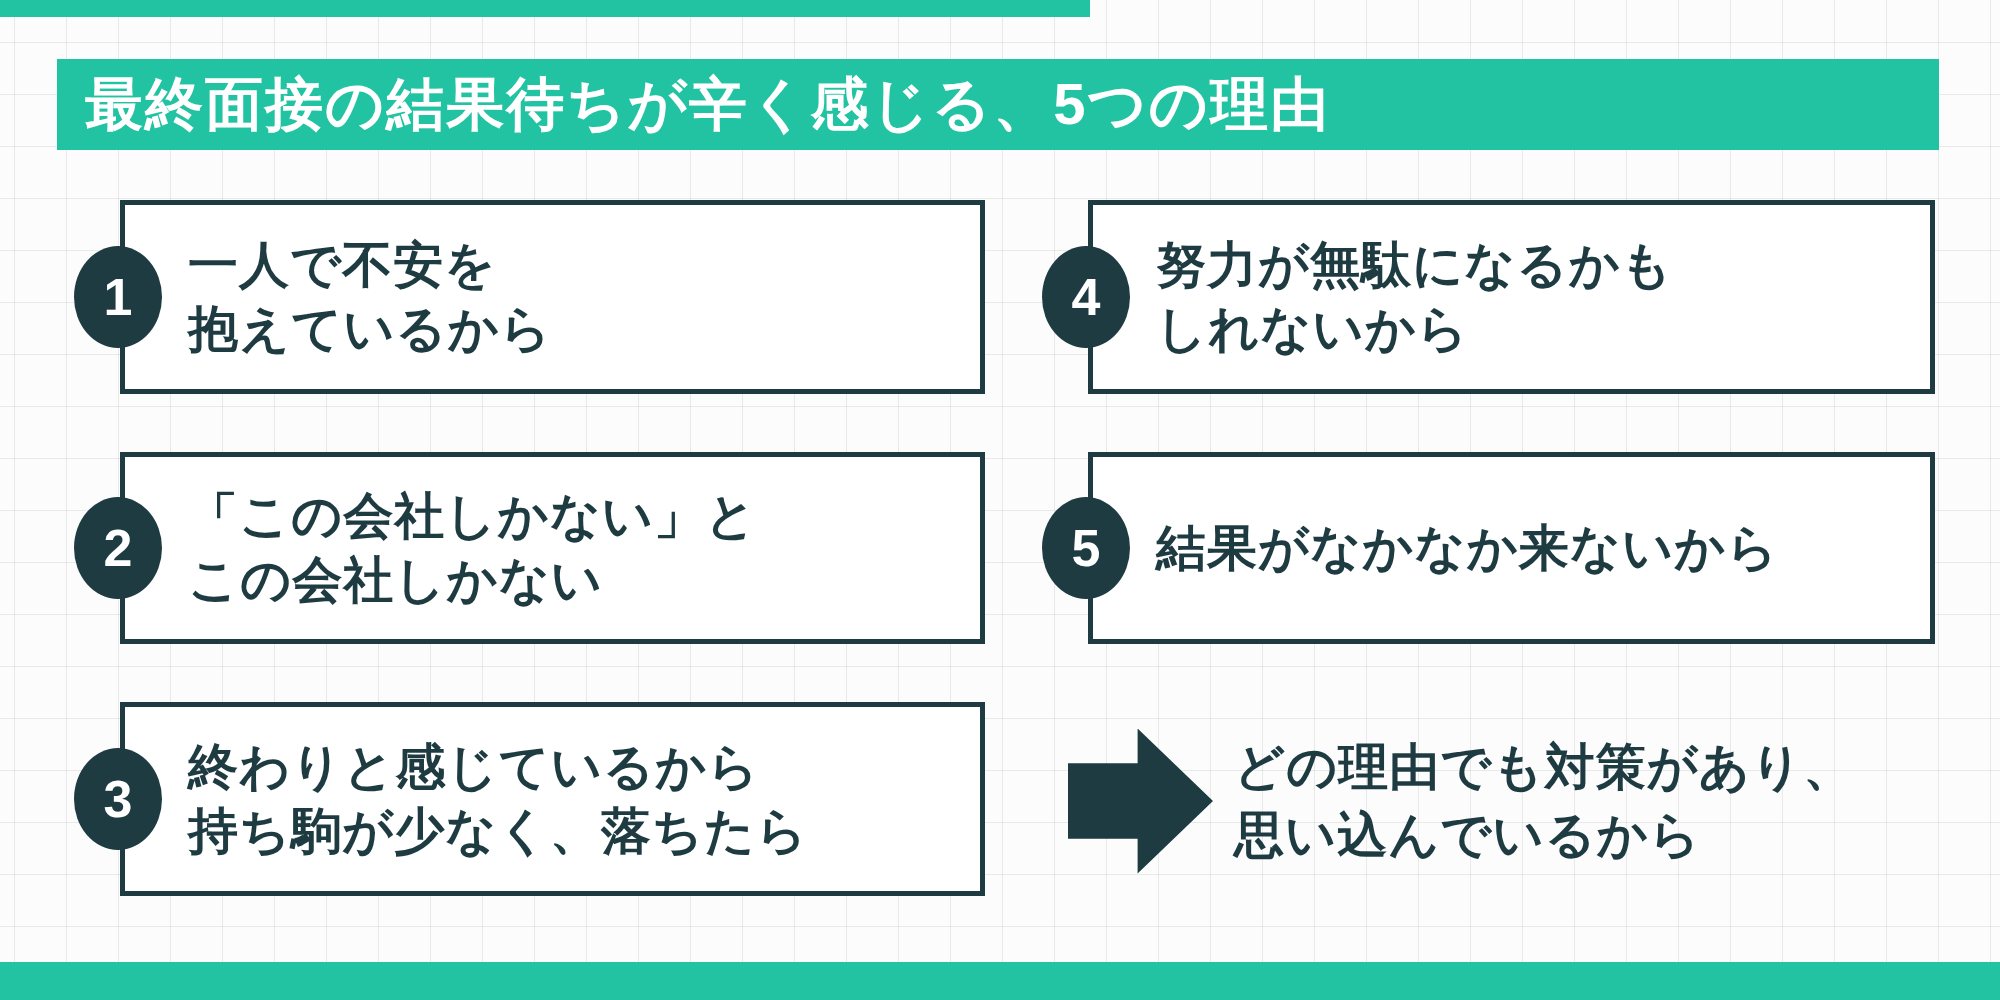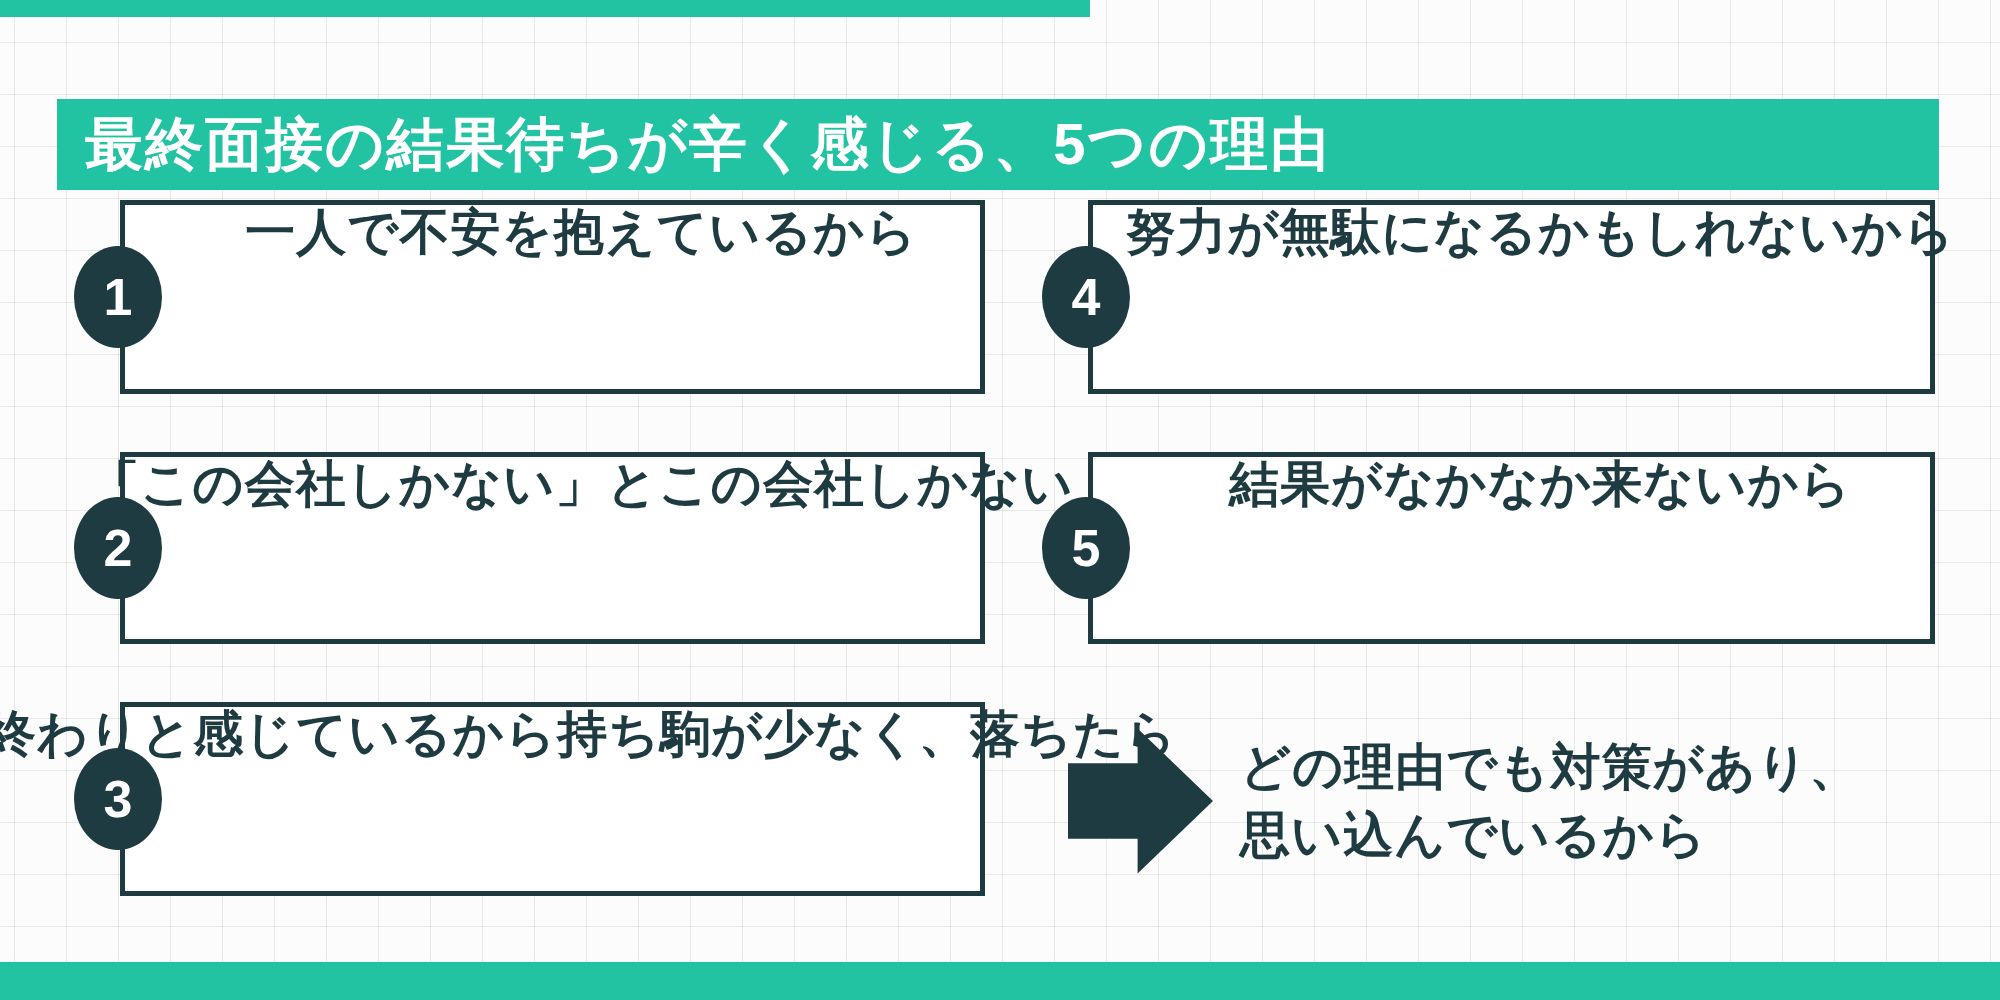--- a/index.html
+++ b/index.html
@@ -16,53 +16,53 @@
       linear-gradient(to bottom, rgba(60,70,70,0.10) 1px, transparent 1px);
     background-size:52px 52px;
     background-position:14px 42px;
   }
   .strip{position:absolute;background:#22c3a2;}
   .strip-top{left:0;top:0;width:1090px;height:17px;}
   .strip-bottom{left:0;top:962px;width:2000px;height:38px;}
   .banner{
     position:absolute;left:57px;top:59px;width:1882px;height:91px;
     background:#22c3a2;display:flex;align-items:center;
-    padding-left:28px;box-sizing:border-box;margin-top:40px;
+    padding-left:28px;box-sizing:border-box;
   }
   .banner .title{
     color:#ffffff;font-size:58px;font-weight:900;letter-spacing:2px;
     white-space:nowrap;
   }
   .reason{position:absolute;}
   .reason .box{
     position:absolute;inset:0;background:#ffffff;
     border:5px solid #1e3b42;box-sizing:border-box;
   }
   .reason .num{
     position:absolute;left:-46px;top:50%;transform:translateY(-50%);
     width:88px;height:102px;border-radius:50%;background:#1e3b42;
     color:#ffffff;font-size:52px;font-weight:900;
     display:flex;align-items:center;justify-content:center;
   }
   .reason .text{
     position:absolute;left:68px;top:0;bottom:0;right:10px;
-    display:flex;flex-direction:row;justify-content:center;
+    display:flex;flex-direction:column;justify-content:center;
     color:#1e3b42;font-size:50px;font-weight:900;letter-spacing:1px;
   }
   .reason .text div{line-height:64px;white-space:nowrap;}
   .conclusion{
     position:absolute;left:1068px;top:726px;height:150px;
     display:flex;align-items:center;
   }
   .arrow-right{
     width:145px;height:145px;background:#1e3b42;flex:0 0 auto;
     clip-path:polygon(0% 24%, 48% 24%, 48% 0%, 100% 50%, 48% 100%, 48% 76%, 0% 76%);
   }
   .conclusion .text{
-    margin-left:27px;color:#1e3b42;font-size:50px;font-weight:900;
+    margin-left:21px;color:#1e3b42;font-size:50px;font-weight:900;
     letter-spacing:1px;
   }
   .conclusion .text div{line-height:68px;white-space:nowrap;}
 </style>
 </head>
 <body>
 
 <div class="grid-bg"></div>
 
 <div class="strip strip-top"></div>

